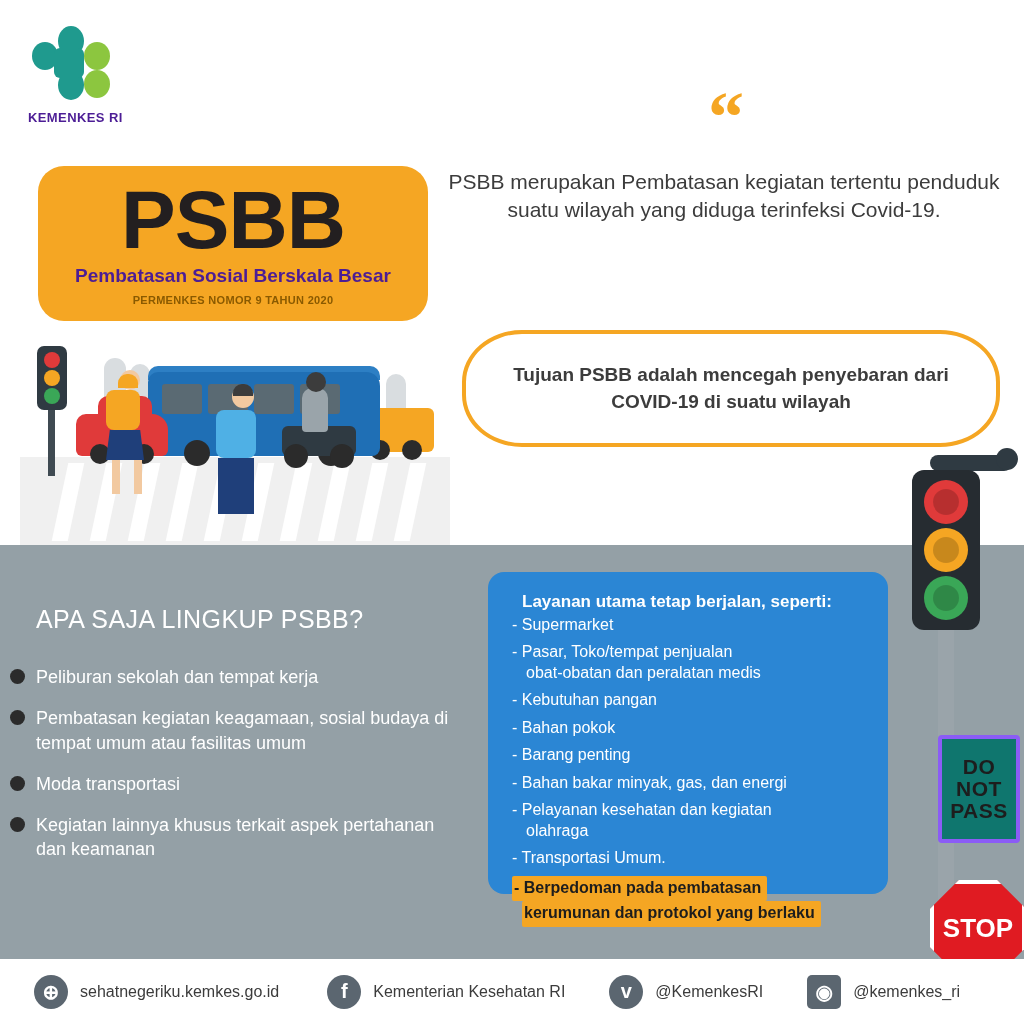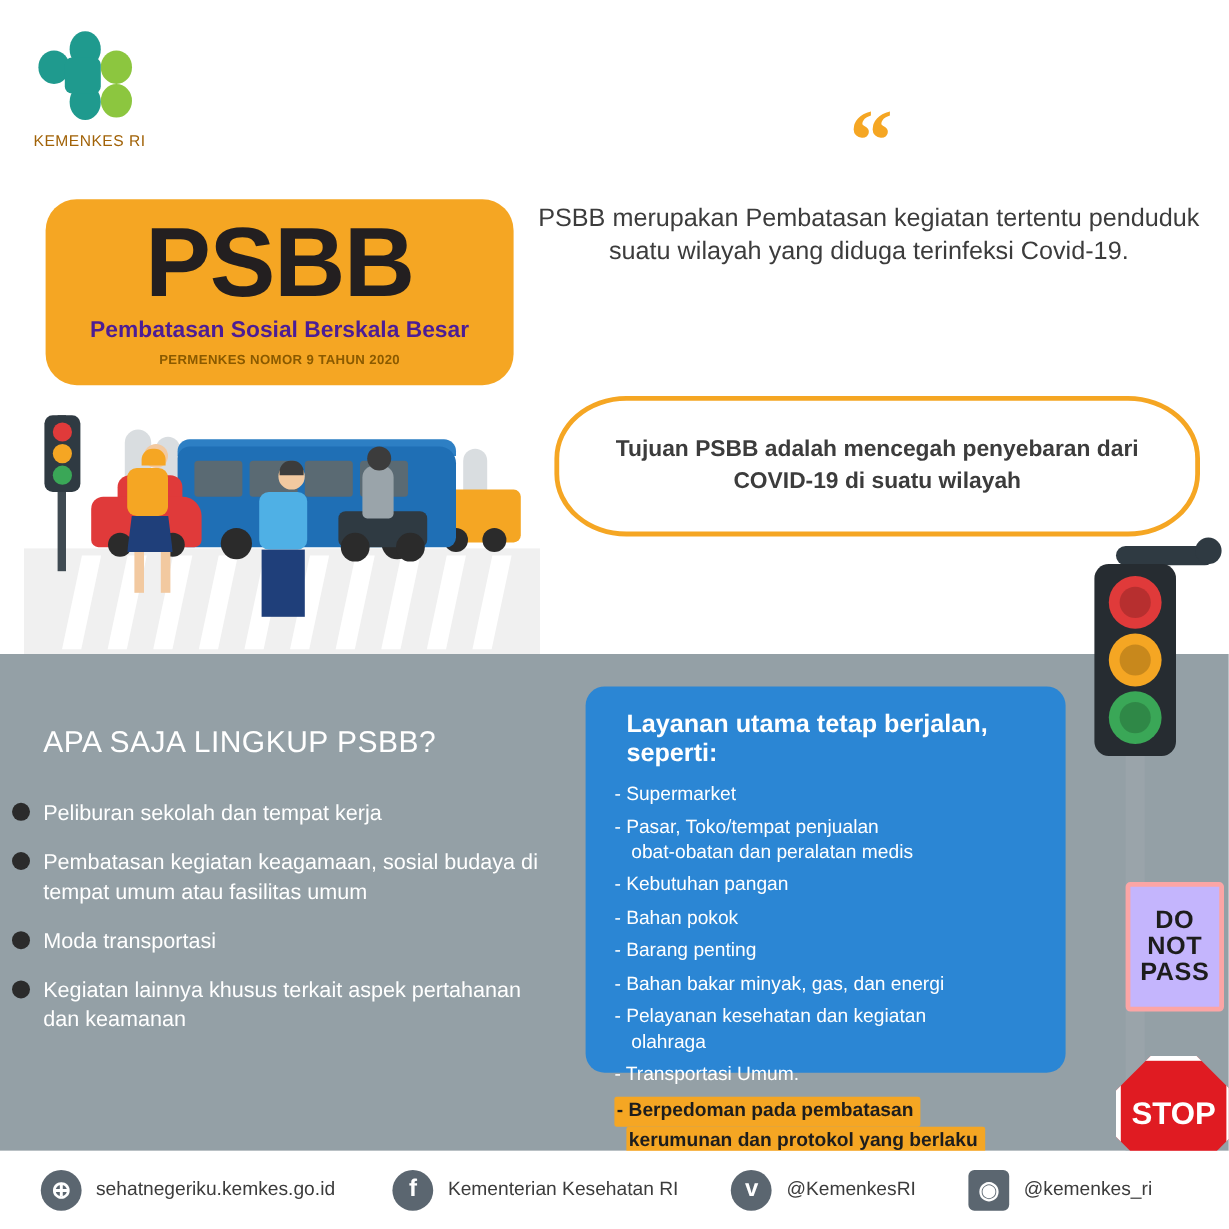--- a/index.html
+++ b/index.html
@@ -16,21 +16,21 @@
   .top-section {
     position: absolute; top: 0; left: 0; width: 1024px; height: 545px;
     background: #ffffff;
   }
 
   
   .logo-wrap { position: absolute; left: 28px; top: 26px; width: 120px; }
   .logo-mark { position: relative; width: 78px; height: 76px; margin-left: 4px; }
   .petal { position: absolute; border-radius: 50% 50% 50% 50%; }
   .logo-label {
-    margin-top: 8px; font-size: 13px; font-weight: normal; color: #a16207;
+    margin-top: 8px; font-size: 13px; font-weight: bold; color: #4c1d95;
     letter-spacing: .4px;
   }
 
   
   .psbb-card {
     position: absolute; left: 38px; top: 166px; width: 390px; height: 155px;
     background: #F5A623; border-radius: 26px;
     display: flex; flex-direction: column; align-items: center; justify-content: center;
   }
   .psbb-title {
@@ -125,21 +125,21 @@
     margin-right: 11px; flex: 0 0 auto; margin-top: 4px;
   }
   .scope-text { font-size: 18px; color: #ffffff; line-height: 1.35; }
 
   
   .services {
     position: absolute; left: 488px; top: 572px; width: 400px; height: 322px;
     background: #2b86d4; border-radius: 16px; padding: 20px 18px 12px 24px;
   }
   .services-title {
-    font-size: 21px; font-weight: bold; color: #ffffff; margin-bottom: 13px; margin-left: 10px;
+    font-size: 17px; font-weight: bold; color: #ffffff; margin-bottom: 3px; margin-left: 10px;
   }
   .svc-item { font-size: 16px; color: #ffffff; line-height: 1.28; margin-bottom: 7px; }
   .svc-item .cont { display: block; padding-left: 14px; }
   .svc-highlight {
     background: #F5A623; color: #1d1d1d; font-weight: bold;
     display: inline-block; padding: 2px 6px 3px 2px; border-radius: 2px; line-height: 1.3;
   }
 
   
   .tl-arm { position: absolute; left: 930px; top: 455px; width: 82px; height: 16px;
@@ -156,21 +156,21 @@
   .tl-lamp::after {
     content: ""; position: absolute; inset: 9px; border-radius: 50%;
     background: rgba(0,0,0,.18);
   }
   .tl-pole { position: absolute; left: 938px; top: 630px; width: 16px; height: 330px;
              background: #9aa4aa; }
 
   
   .dnp {
     position: absolute; left: 938px; top: 735px; width: 82px; height: 108px;
-    background: #c4b5fd; border: 4px solid #fca5a5; border-radius: 4px;
+    background: #0f766e; border: 4px solid #8b5cf6; border-radius: 4px;
     display: flex; flex-direction: column; align-items: center; justify-content: center;
     line-height: 1.05;
   }
   .dnp span { font-size: 21px; font-weight: bold; color: #1d1d1d; letter-spacing: .5px; }
 
   
   .stop {
     position: absolute; left: 930px; top: 880px; width: 96px; height: 96px;
     background: #e01b22; color: #ffffff; font-size: 26px; font-weight: bold;
     display: flex; align-items: center; justify-content: center;

